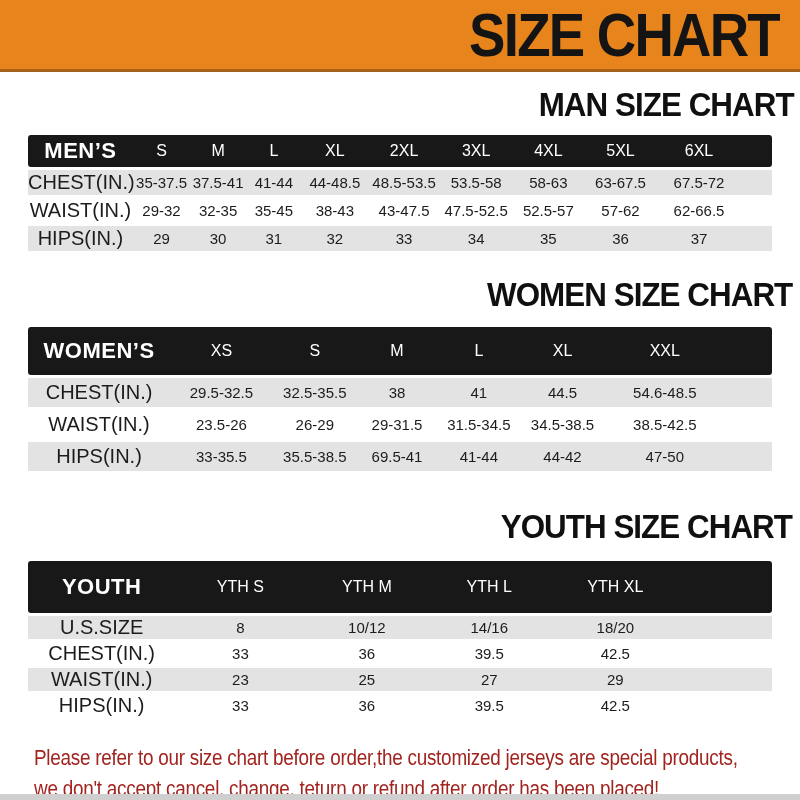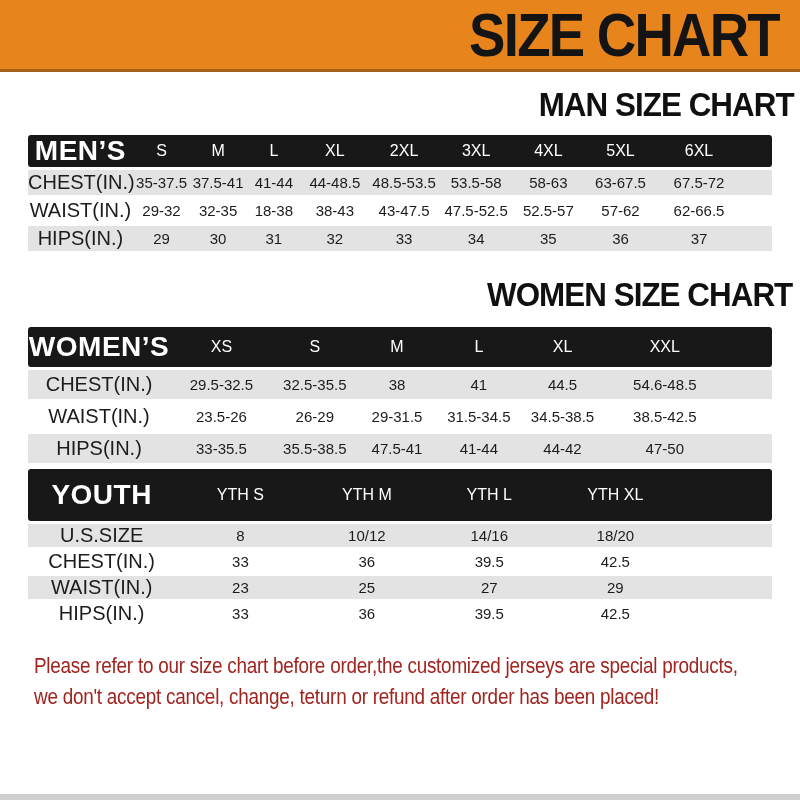--- a/index.html
+++ b/index.html
@@ -20,29 +20,29 @@
                          font-weight:bold;letter-spacing:-1px;}
   .sec-men   .section-heading{margin:16px 0 11px;}
   .sec-women .section-heading{margin:24px 0 13px;}
   .sec-youth .section-heading{margin:36px 0 15px;}
 
   
   .size-table{width:744px;margin:0 auto;border-collapse:separate;border-spacing:0 3px;
               table-layout:fixed;}
   .size-table thead th{background:var(--bar-black,#181818);color:#fff;font-weight:normal;
                        font-size:16px;padding:0;}
-  .size-table thead th.corner{font-size:28px;font-weight:bold;letter-spacing:0.5px;}
+  .size-table thead th.corner{font-size:22px;font-weight:bold;letter-spacing:0.5px;}
   .size-table thead th:first-child{border-radius:3px 0 0 3px;}
   .size-table thead th:last-child{border-radius:0 3px 3px 0;}
   .size-table td{padding:0;text-align:center;font-size:15px;color:#1c1c1c;background:#fff;}
   .size-table td.rowlabel{font-size:20px;}
   .size-table tbody tr:nth-child(odd) td{background:var(--row-gray,#E3E3E4);}
 
   .sec-men   thead tr{height:32px;}  .sec-men   tbody tr{height:25px;}
-  .sec-women thead tr{height:40px;}  .sec-women tbody tr{height:29px;}
+  .sec-women thead tr{height:48px;}  .sec-women tbody tr{height:29px;}
   .sec-youth thead tr{height:52px;}  .sec-youth tbody tr{height:21px;}
 
   
   .notice{margin-top:22px;padding-left:34px;color:var(--notice-red,#A1241F);}
   .notice p{margin:0;height:31px;line-height:31px;white-space:nowrap;}
   .notice .cond-left{display:inline-block;transform:scaleX(0.84);transform-origin:0 50%;
                      font-size:22.5px;letter-spacing:-0.3px;}
   .bottom-strip{position:absolute;left:0;right:0;bottom:0;height:6px;background:#cfcfcf;}
 </style>
 </head>
@@ -97,21 +97,21 @@
               <td>53.5-58</td>
               <td>58-63</td>
               <td>63-67.5</td>
               <td>67.5-72</td>
               <td class="filler"></td>
             </tr>
             <tr>
               <td class="rowlabel">WAIST(IN.)</td>
               <td>29-32</td>
               <td>32-35</td>
-              <td>18-38</td>
+              <td>35-45</td>
               <td>38-43</td>
               <td>43-47.5</td>
               <td>47.5-52.5</td>
               <td>52.5-57</td>
               <td>57-62</td>
               <td>62-66.5</td>
               <td class="filler"></td>
             </tr>
             <tr>
               <td class="rowlabel">HIPS(IN.)</td>
@@ -172,30 +172,31 @@
               <td>29-31.5</td>
               <td>31.5-34.5</td>
               <td>34.5-38.5</td>
               <td>38.5-42.5</td>
               <td class="filler"></td>
             </tr>
             <tr>
               <td class="rowlabel">HIPS(IN.)</td>
               <td>33-35.5</td>
               <td>35.5-38.5</td>
-              <td>47.5-41</td>
+              <td>69.5-41</td>
               <td>41-44</td>
               <td>44-42</td>
               <td>47-50</td>
               <td class="filler"></td>
             </tr>
           </tbody>
         </table>
       </section>
       <section class="chart-section sec-youth">
+        <h2 class="section-heading"><span class="cond">YOUTH SIZE CHART</span></h2>
         <table class="size-table">
           <colgroup>
             <col style="width: 19.8%;">
             <col style="width: 17.5%;">
             <col style="width: 16.5%;">
             <col style="width: 16.4%;">
             <col style="width: 17.5%;">
             <col style="width: 12.3%;">
           </colgroup>
           <thead>

